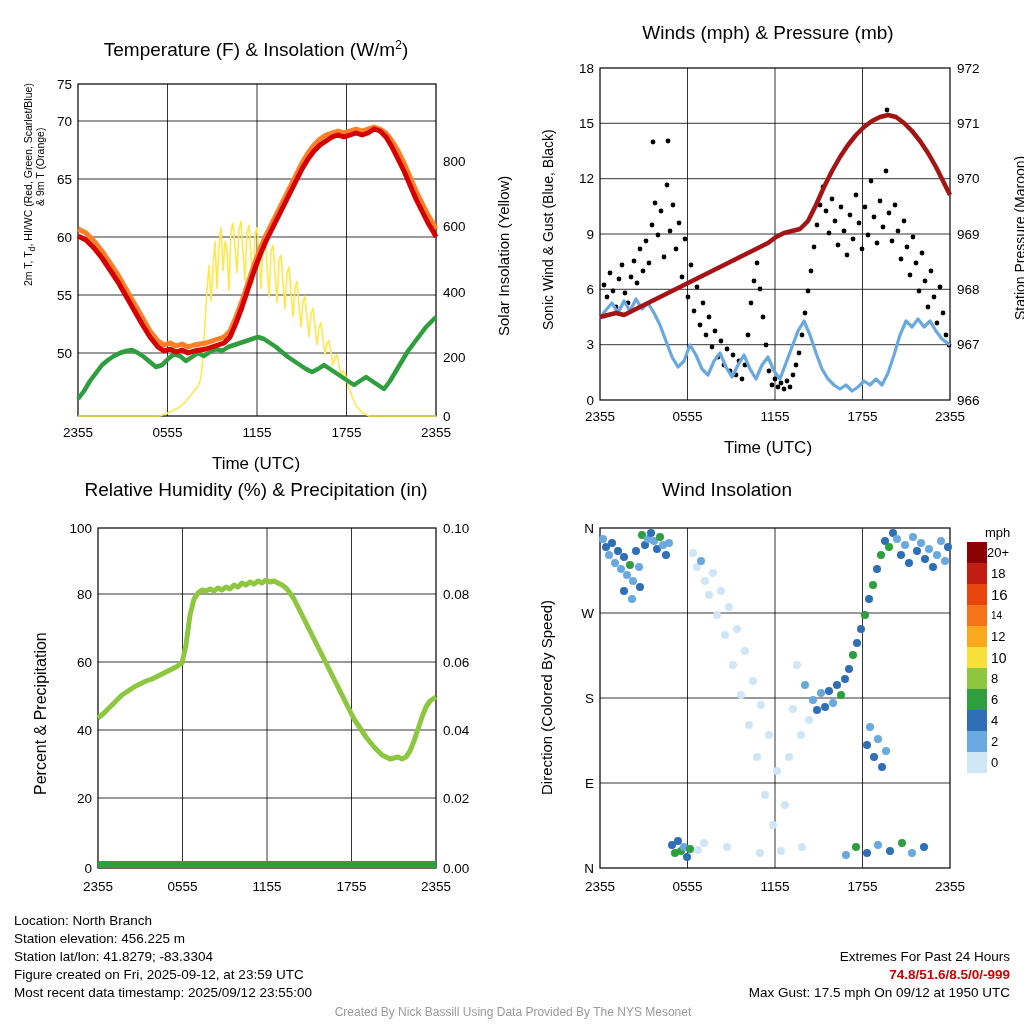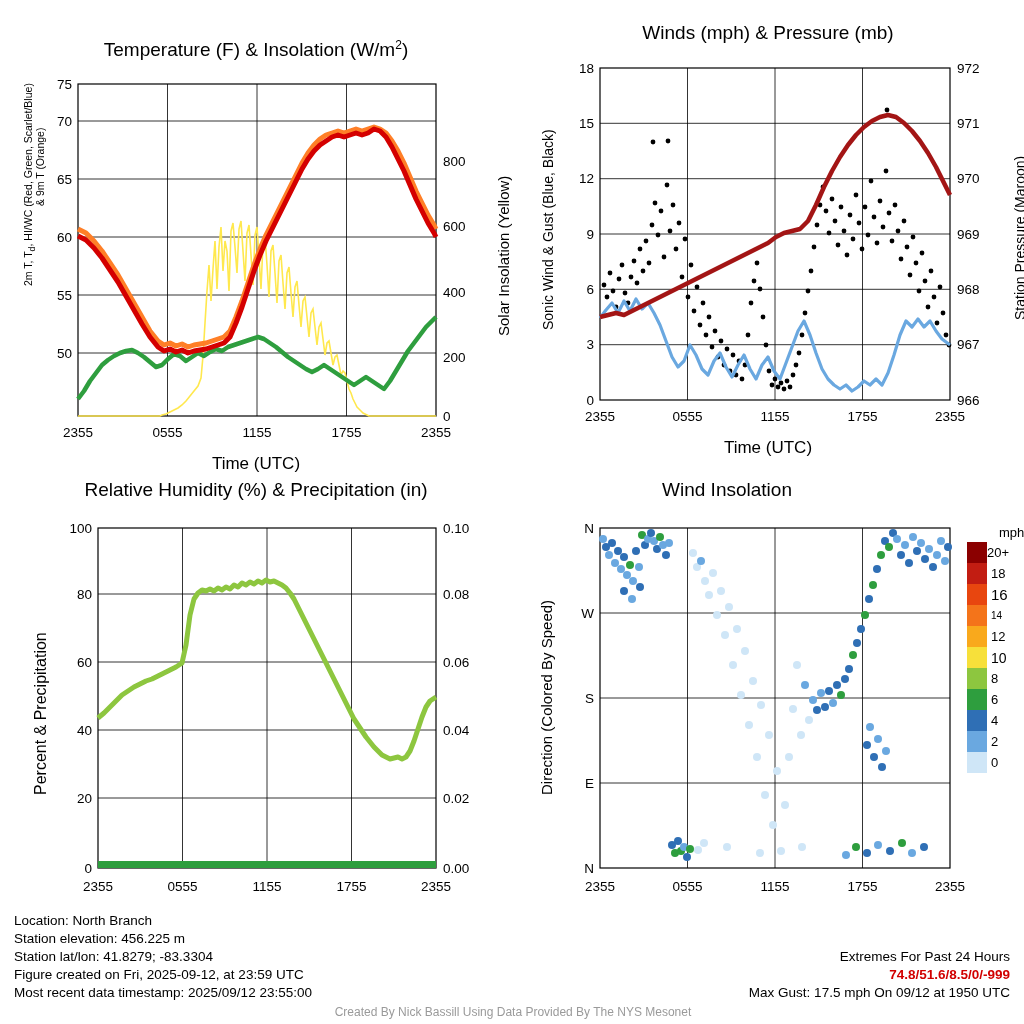--- a/index.html
+++ b/index.html
@@ -411,21 +411,21 @@
     <text class="tick" x="82" y="378" text-anchor="end">N</text>
     <text class="tick" x="88" y="396" text-anchor="middle">2355</text>
     <text class="tick" x="175.5" y="396" text-anchor="middle">0555</text>
     <text class="tick" x="263" y="396" text-anchor="middle">1155</text>
     <text class="tick" x="350.5" y="396" text-anchor="middle">1755</text>
     <text class="tick" x="438" y="396" text-anchor="middle">2355</text>
   </svg>
   <div class="axis-label rot" style="left:26px;top:340px;transform:rotate(-90deg);white-space:nowrap;font-size:15px;">Direction (Colored By Speed)</div>
 
   <div style="position:absolute;left:455px;top:70px;width:58px;">
-    <div style="font-size:13px;margin-left:32px;margin-bottom:2px;">mph</div>
+    <div style="font-size:13px;margin-left:18px;margin-bottom:2px;">mph</div>
     <div id="cbar" style="position:relative;">
         <div style="display: flex; align-items: center; height: 21px;">
           <div style="width: 20px; height: 21px; background: rgb(139, 0, 0);"></div>
           <div style="font-size: 13px; margin-left: 0;">20+</div>
         </div>
         <div style="display: flex; align-items: center; height: 21px;">
           <div style="width: 20px; height: 21px; background: rgb(194, 29, 18);"></div>
           <div style="font-size: 13px; margin-left: 4px;">18</div>
         </div>
         <div style="display: flex; align-items: center; height: 21px;">

